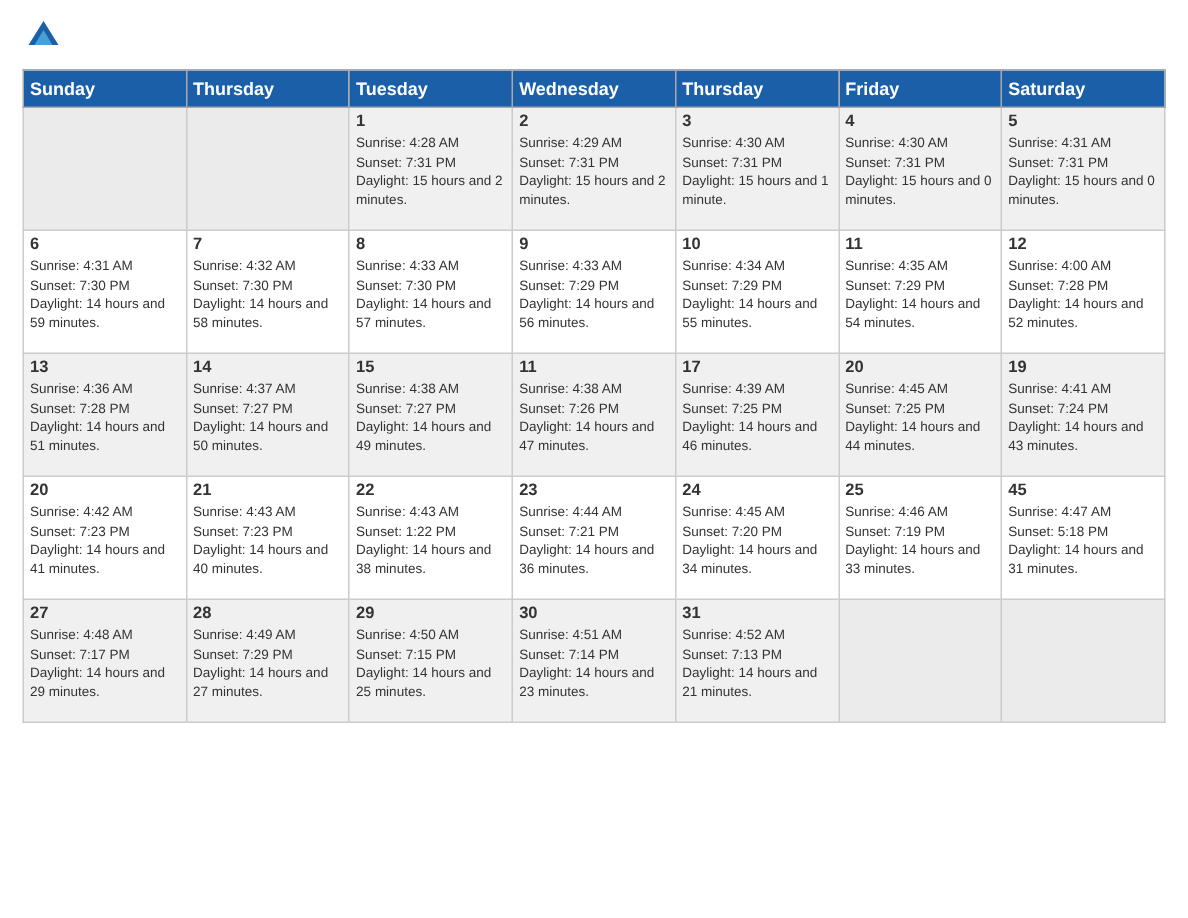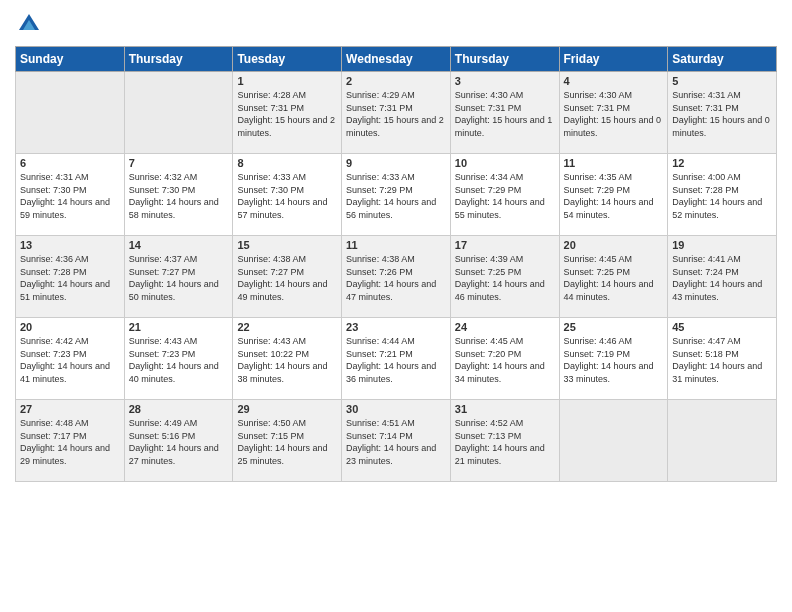--- a/index.html
+++ b/index.html
@@ -290,21 +290,21 @@
           <td>
             <span class="day-num">21</span>
             <div class="day-info">Sunrise: 4:43 AM
 Sunset: 7:23 PM
 Daylight: 14 hours
 and 40 minutes.</div>
           </td>
           <td>
             <span class="day-num">22</span>
             <div class="day-info">Sunrise: 4:43 AM
-Sunset: 10:22 PM
+Sunset: 1:22 PM
 Daylight: 14 hours
 and 38 minutes.</div>
           </td>
           <td>
             <span class="day-num">23</span>
             <div class="day-info">Sunrise: 4:44 AM
 Sunset: 7:21 PM
 Daylight: 14 hours
 and 36 minutes.</div>
           </td>
@@ -334,21 +334,21 @@
           <td>
             <span class="day-num">27</span>
             <div class="day-info">Sunrise: 4:48 AM
 Sunset: 7:17 PM
 Daylight: 14 hours
 and 29 minutes.</div>
           </td>
           <td>
             <span class="day-num">28</span>
             <div class="day-info">Sunrise: 4:49 AM
-Sunset: 5:16 PM
+Sunset: 7:29 PM
 Daylight: 14 hours
 and 27 minutes.</div>
           </td>
           <td>
             <span class="day-num">29</span>
             <div class="day-info">Sunrise: 4:50 AM
 Sunset: 7:15 PM
 Daylight: 14 hours
 and 25 minutes.</div>
           </td>

